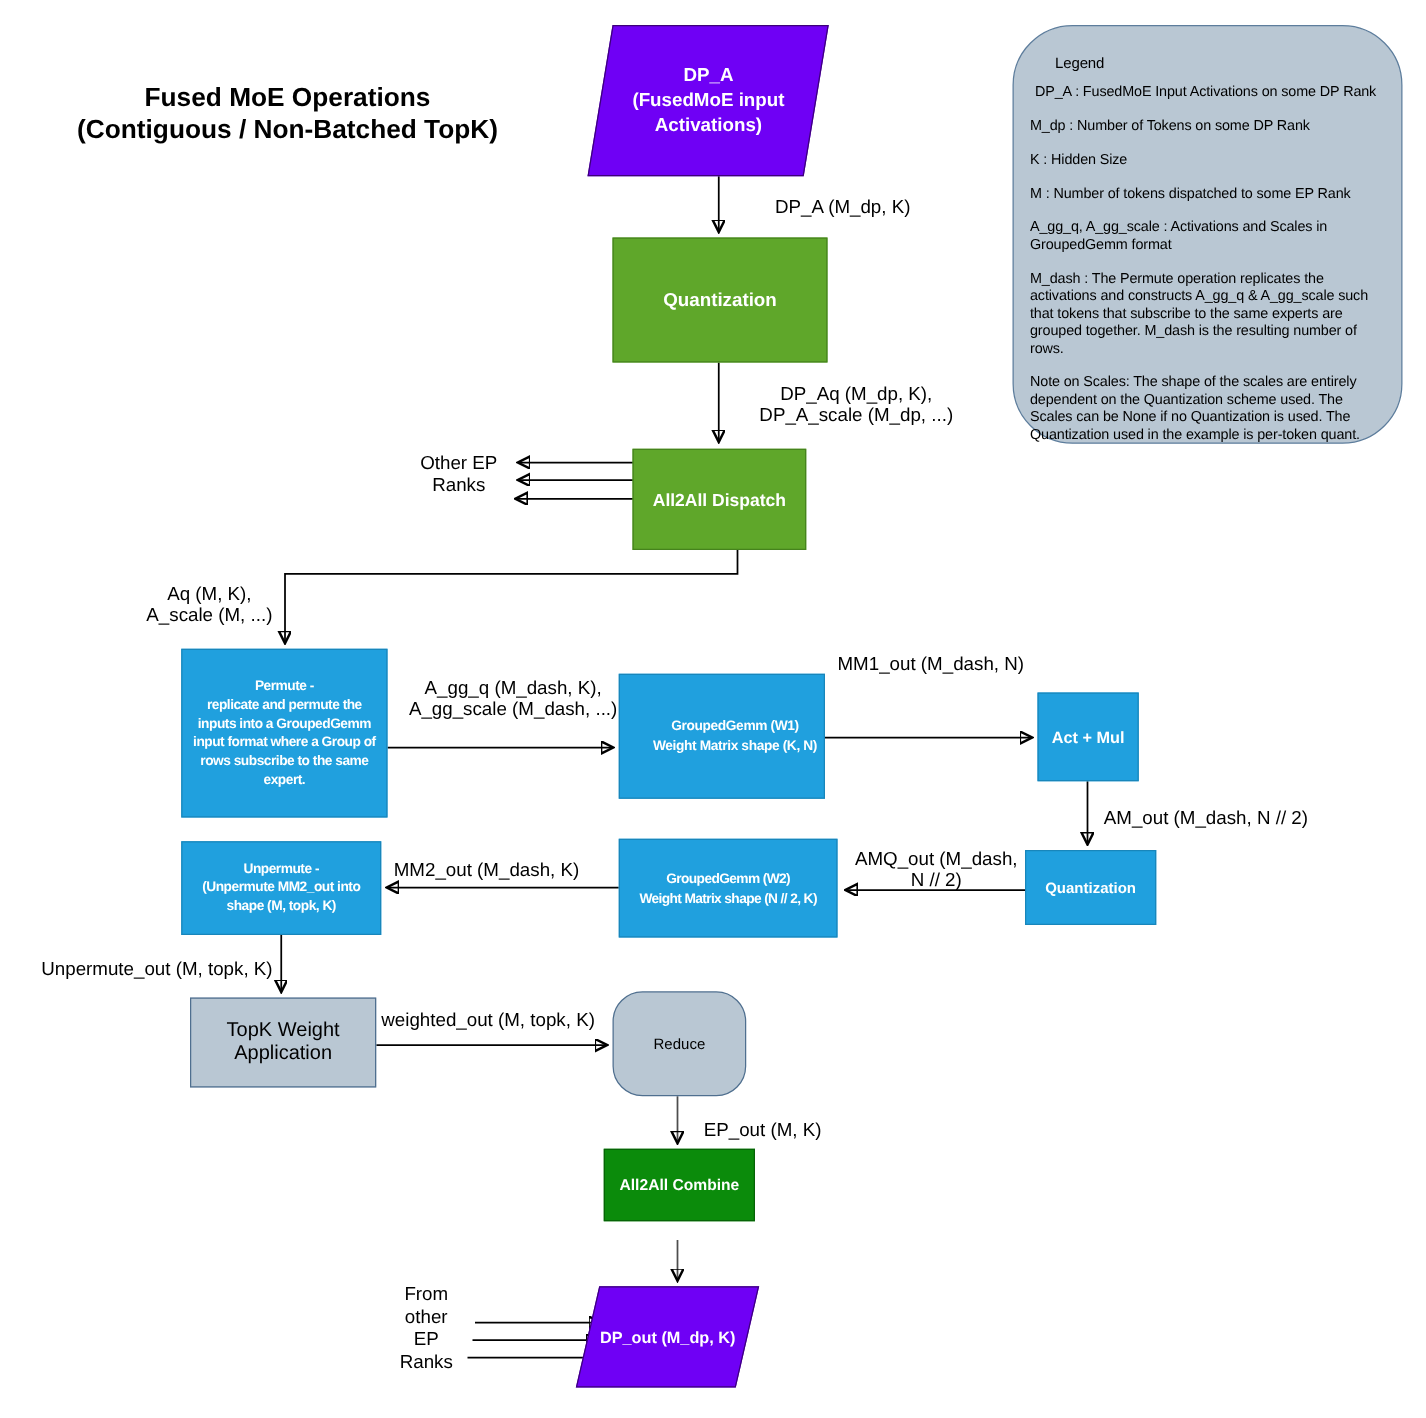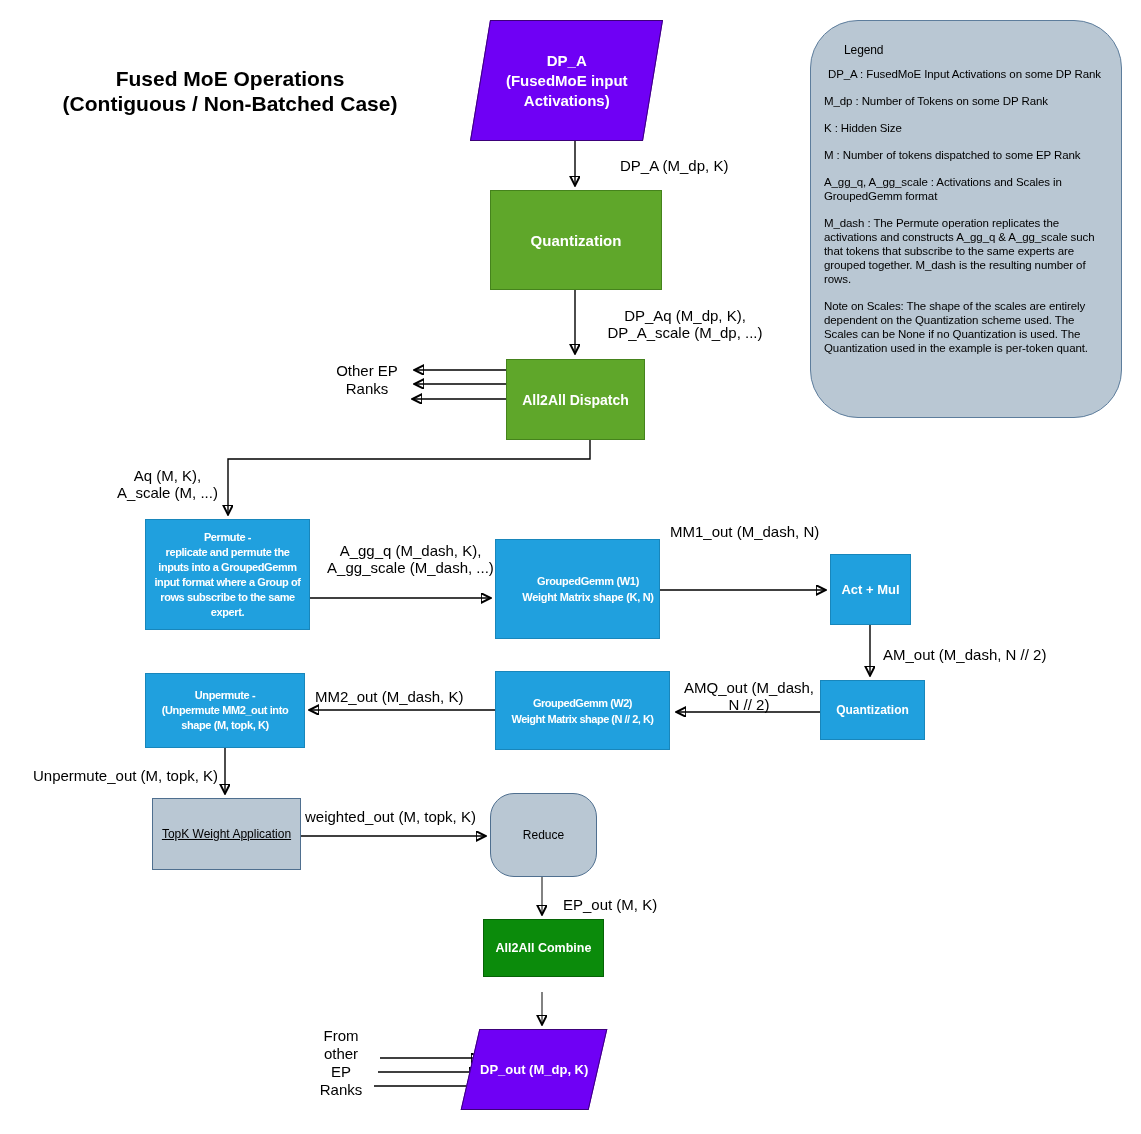--- a/index.html
+++ b/index.html
@@ -17,48 +17,48 @@
   .green{background:#5fa72a;border:1px solid #45831c;color:#fff;font-weight:bold;}
   .blue{background:#20a0de;border:1px solid #1886bb;color:#fff;font-weight:bold;}
   .gray{background:#b9c7d3;border:1.5px solid #4f6f8f;color:#000;}
   .dgreen{background:#0b8b0b;border:1px solid #066306;color:#fff;font-weight:bold;}
   .purple{background:#6f00f5;border:1px solid #3d007a;color:#fff;font-weight:bold;}
   
   #n-dp-a{left:480px;top:20px;width:173px;height:121px;transform:skewX(-9.4deg);font-size:15px;line-height:20px;}
   #n-dp-a .lbl{transform:skewX(9.4deg);}
   #n-quant-top{left:490px;top:190px;width:172px;height:100px;font-size:15px;}
   #n-dispatch{left:506px;top:359px;width:139px;height:81px;font-size:14px;}
-  #n-permute{left:145px;top:519px;width:165px;height:111px;font-size:11px;font-weight:bold;letter-spacing:-0.4px;line-height:15px;}
+  #n-permute{left:145px;top:519px;width:165px;height:135px;font-size:11px;font-weight:bold;letter-spacing:-0.4px;line-height:15px;}
   #n-gg1{left:495px;top:539px;width:165px;height:100px;font-size:11px;letter-spacing:-0.3px;line-height:16px;padding-left:21px;}
   #n-actmul{left:830px;top:554px;width:81px;height:71px;font-size:13px;}
   #n-quant-mid{left:820px;top:680px;width:105px;height:60px;font-size:12px;}
   #n-gg2{left:495px;top:671px;width:175px;height:79px;font-size:11px;letter-spacing:-0.5px;line-height:16px;}
   #n-unpermute{left:145px;top:673px;width:160px;height:75px;font-size:11px;font-weight:bold;letter-spacing:-0.4px;line-height:15px;}
-  #n-topk{left:152px;top:798px;width:149px;height:72px;font-size:12px;text-decoration:underline;}
+  #n-topk{left:152px;top:798px;width:149px;height:72px;font-size:16px;}
   #n-reduce{left:490px;top:793px;width:107px;height:84px;font-size:12px;border-radius:24px;}
   #n-combine{left:483px;top:919px;width:121px;height:58px;font-size:12.5px;}
   #n-dp-out{left:470px;top:1029px;width:128px;height:81px;transform:skewX(-13deg);font-size:13px;}
   #n-dp-out .lbl{transform:skewX(13deg);}
   
   .elabel{font-size:15px;line-height:17px;white-space:pre-line;}
   #e-dpa{left:620px;top:157px;}
   #e-dpaq{left:600px;top:307px;width:170px;text-align:center;}
   #e-aq{left:95px;top:467px;width:145px;text-align:center;}
   #e-agg{left:323px;top:542px;width:175px;text-align:center;}
   #e-mm1{left:670px;top:523px;}
   #e-am{left:883px;top:646px;}
   #e-amq{left:680px;top:679px;width:138px;text-align:center;}
   #e-mm2{left:315px;top:688px;}
   #e-unp{left:33px;top:767px;}
   #e-wout{left:305px;top:808px;}
   #e-epout{left:563px;top:896px;}
   #t-otherep{left:321px;top:362px;width:92px;text-align:center;font-size:15px;line-height:18px;white-space:pre-line;}
   #t-fromep{left:301px;top:1027px;width:80px;text-align:center;font-size:15px;line-height:18px;white-space:pre-line;}
   
-  #legend{left:810px;top:20px;width:312px;height:398px;background:#b9c7d3;
+  #legend{left:810px;top:20px;width:312px;height:335px;background:#b9c7d3;
     border:1.5px solid #5d7d9c;border-radius:48px;box-sizing:border-box;
     padding:22px 12px 10px 13px;font-size:11.5px;letter-spacing:-0.1px;line-height:14px;}
   #legend .lg-head{margin:0 0 10px 20px;font-size:12px;}
   #legend .lg-item{margin:0 0 13px 0;white-space:pre-line;}
   #legend .lg-item.indent{margin-left:4px;}
   
   #edges{left:0;top:0;pointer-events:none;}
   #edges path{fill:none;stroke:#000;stroke-width:1.4;}
   #edges path.gline{stroke:#4d4d4d;}
 </style>
@@ -90,21 +90,21 @@
     <path d="M225,748 L225,793" marker-end="url(#ah)"></path>
     <path d="M301,836 L485,836" marker-end="url(#ah)"></path>
     <path class="gline" d="M542,877 L542,914" marker-end="url(#ahg)"></path>
     <path class="gline" d="M542,992 L542,1024" marker-end="url(#ahg)"></path>
     <path d="M380,1058 L480,1058" marker-end="url(#ah)"></path>
     <path d="M378,1072 L478,1072" marker-end="url(#ah)"></path>
     <path d="M374,1086 L476,1086" marker-end="url(#ah)"></path>
   </svg>
 
   <div id="title" class="abs">Fused MoE Operations
-(Contiguous / Non-Batched Case)</div>
+(Contiguous / Non-Batched TopK)</div>
 
   <div id="n-dp-a" class="abs node purple">
     <span class="lbl">DP_A
 (FusedMoE input
 Activations)</span>
   </div>
   <div id="n-quant-top" class="abs node green">
     <span class="lbl">Quantization</span>
   </div>
   <div id="n-dispatch" class="abs node green">

